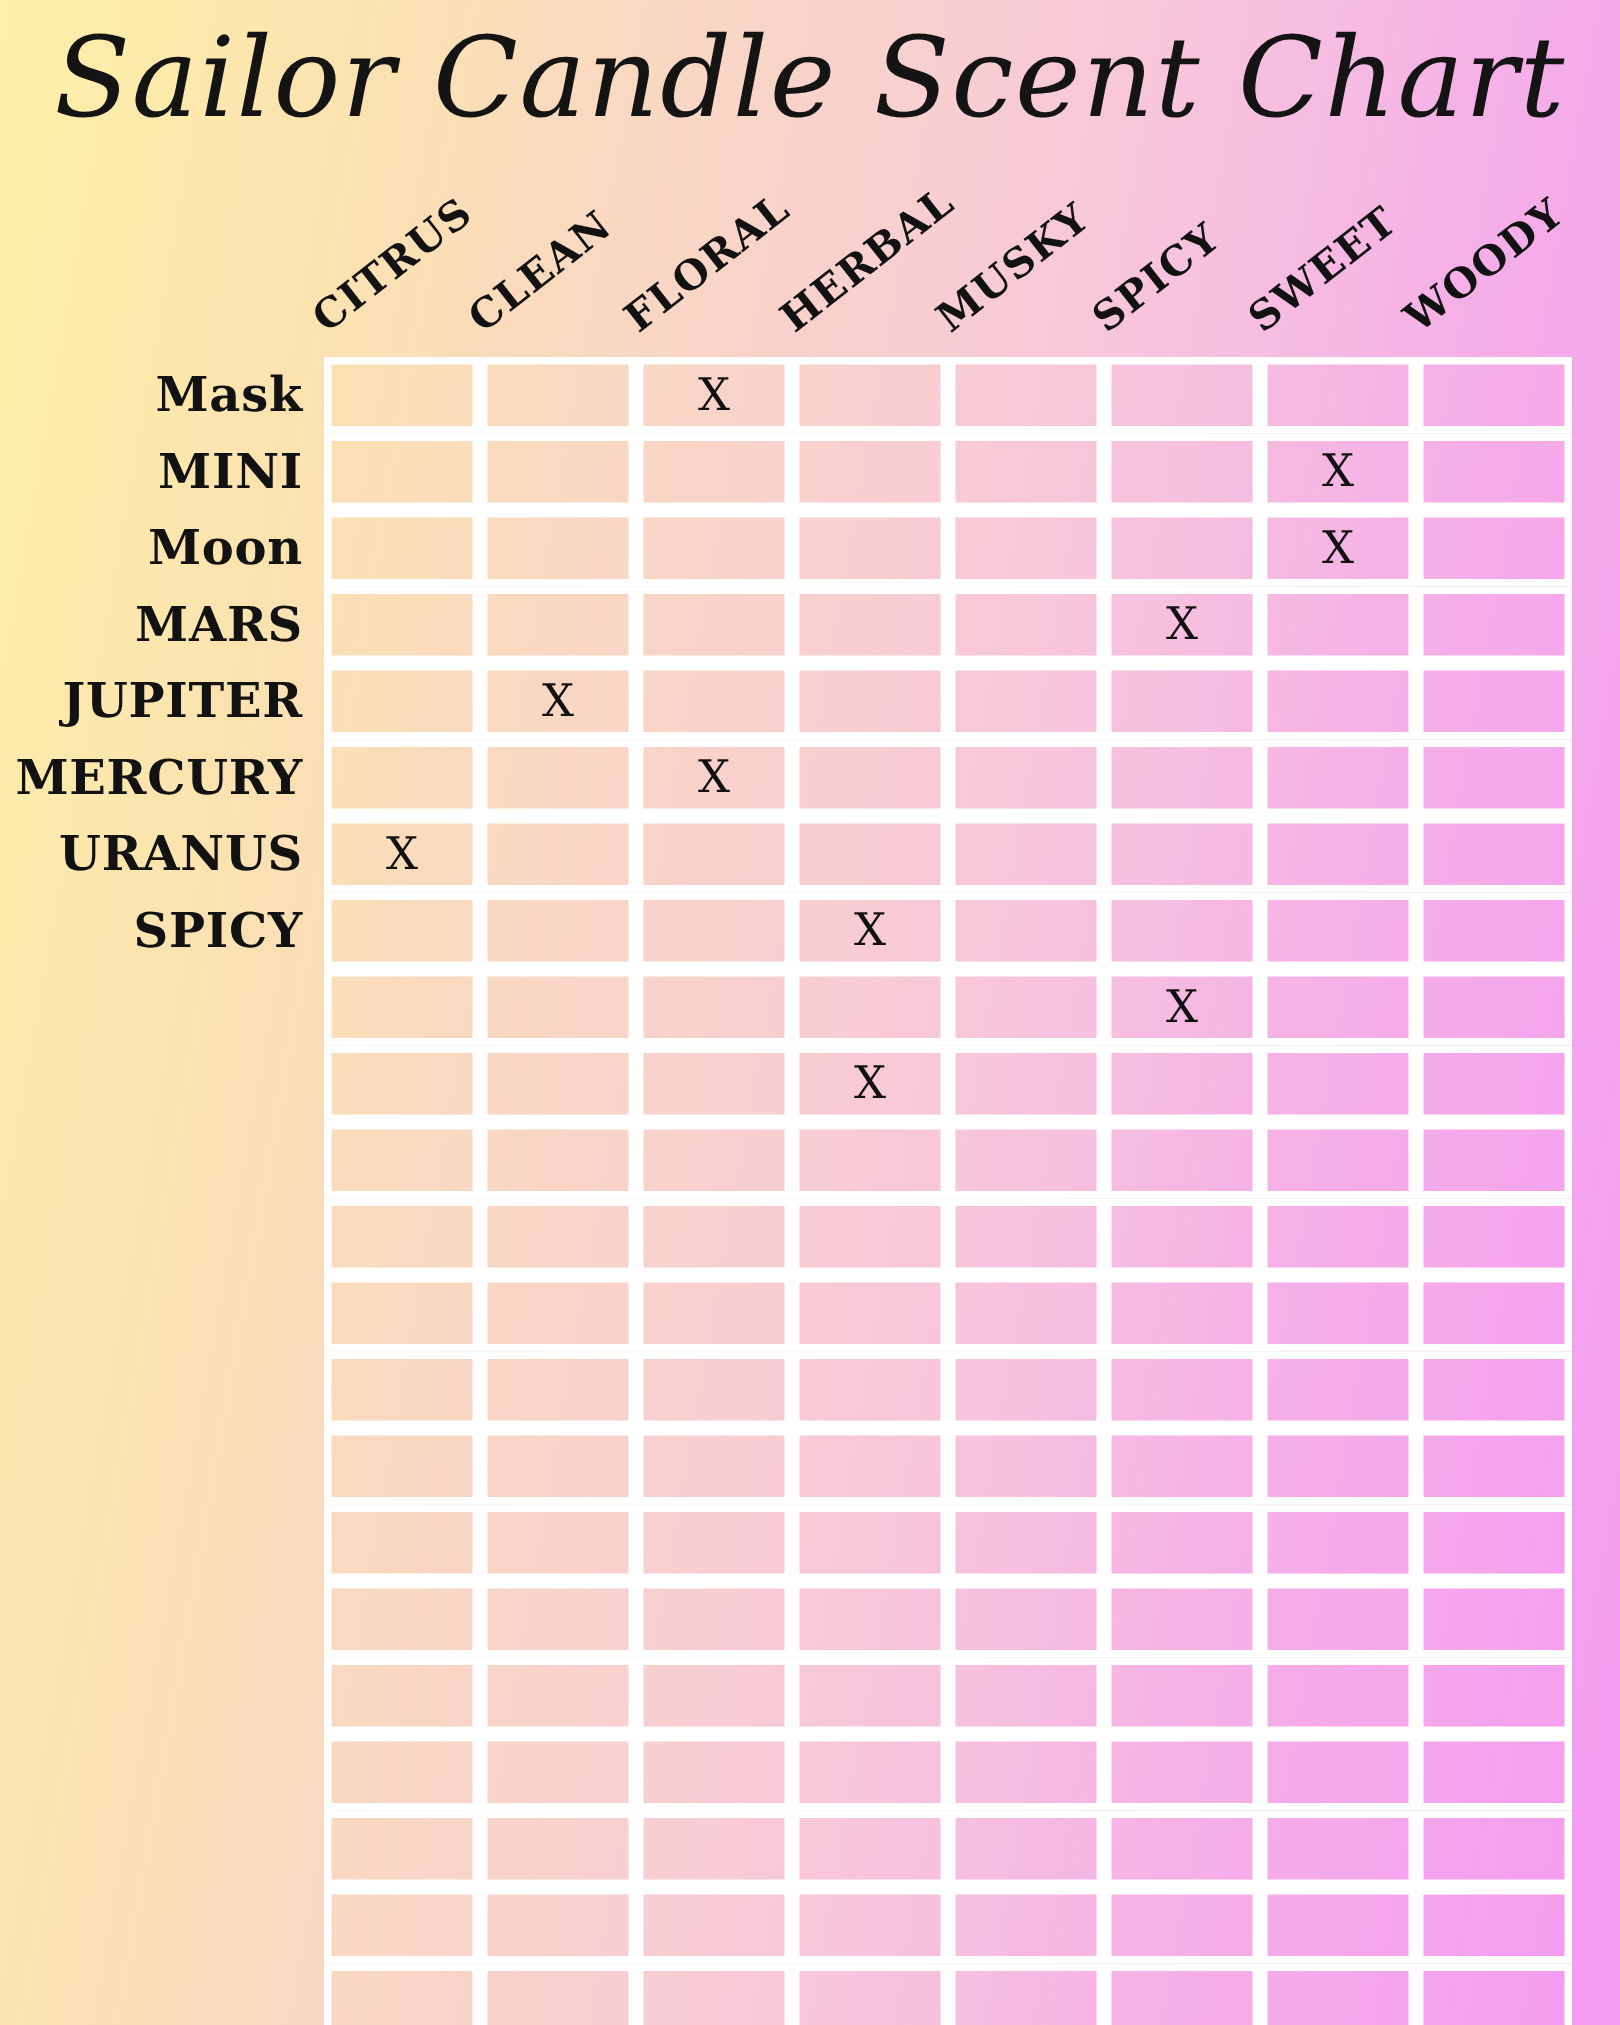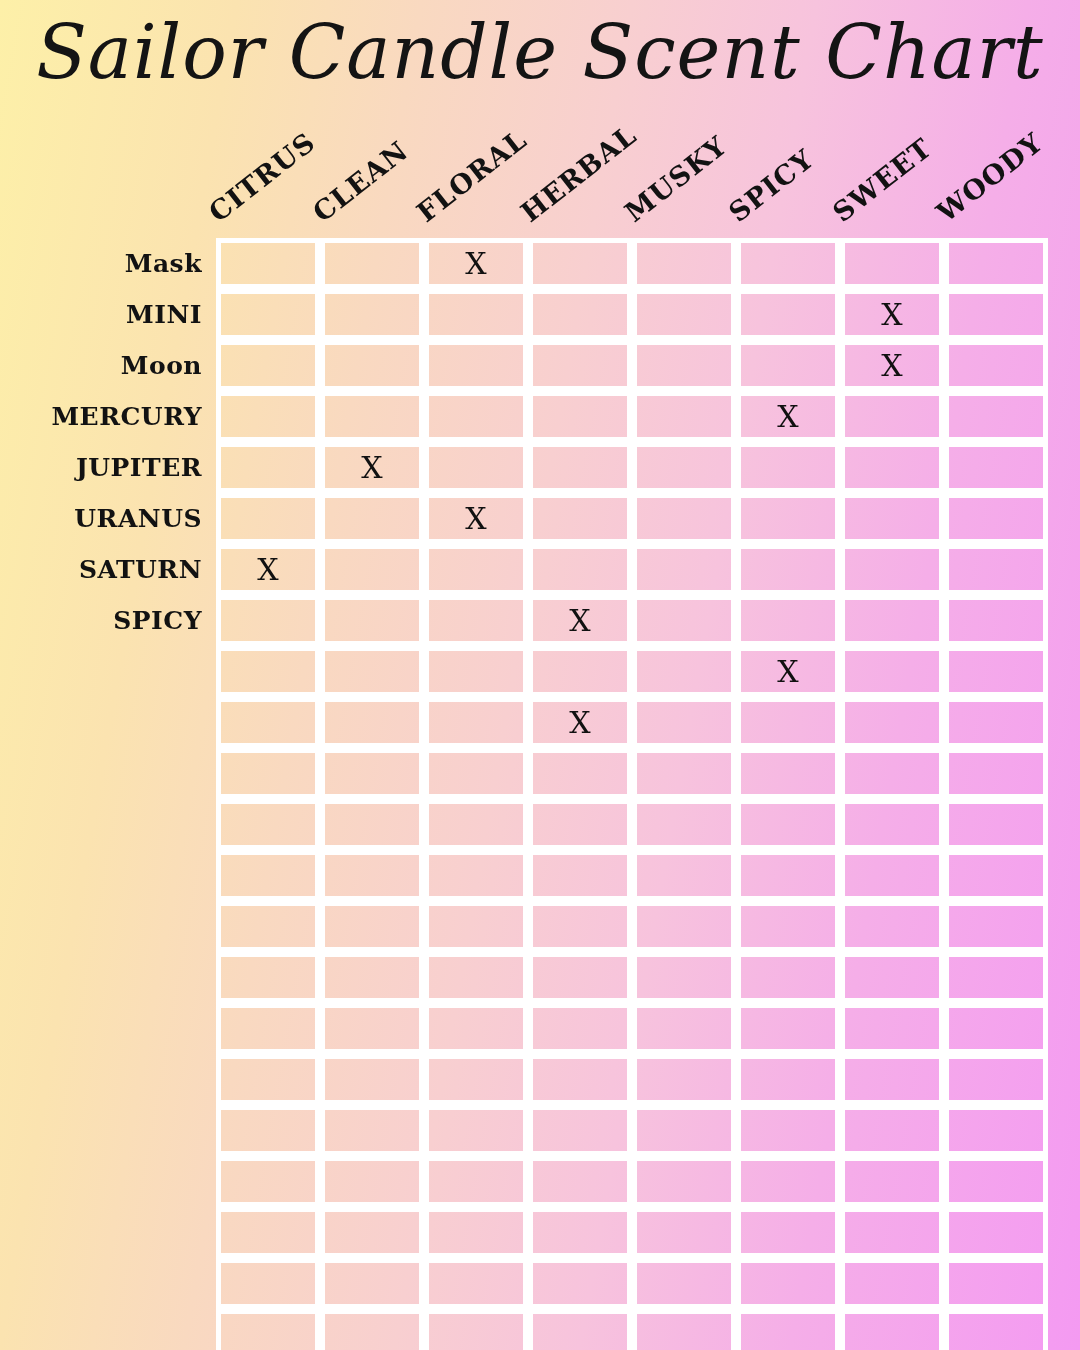--- a/index.html
+++ b/index.html
@@ -72,21 +72,21 @@
     left: 0;
     width: 214px;
   }
   .row-label {
     height: 51px;
     line-height: 51px;
     text-align: right;
     padding-right: 12px;
     font-family: "DejaVu Serif", serif;
     font-weight: 700;
-    font-size: 25px;
+    font-size: 32px;
     letter-spacing: 0.5px;
     color: #121212;
     white-space: nowrap;
     box-sizing: border-box;
   }
 
   
   #grid {
     position: absolute;
     top: 238px;
@@ -155,24 +155,24 @@
       </div>
       <div class="col-head" style="left: 728px;">
         <span>WOODY</span>
       </div>
     </div>
 
   <div id="row-labels">
       <div class="row-label">Mask</div>
       <div class="row-label">MINI</div>
       <div class="row-label">Moon</div>
+      <div class="row-label">MARS</div>
+      <div class="row-label">JUPITER</div>
       <div class="row-label">MERCURY</div>
-      <div class="row-label">JUPITER</div>
       <div class="row-label">URANUS</div>
-      <div class="row-label">SATURN</div>
       <div class="row-label">SPICY</div>
       <div class="row-label"></div>
       <div class="row-label"></div>
       <div class="row-label"></div>
       <div class="row-label"></div>
       <div class="row-label"></div>
       <div class="row-label"></div>
       <div class="row-label"></div>
       <div class="row-label"></div>
       <div class="row-label"></div>

